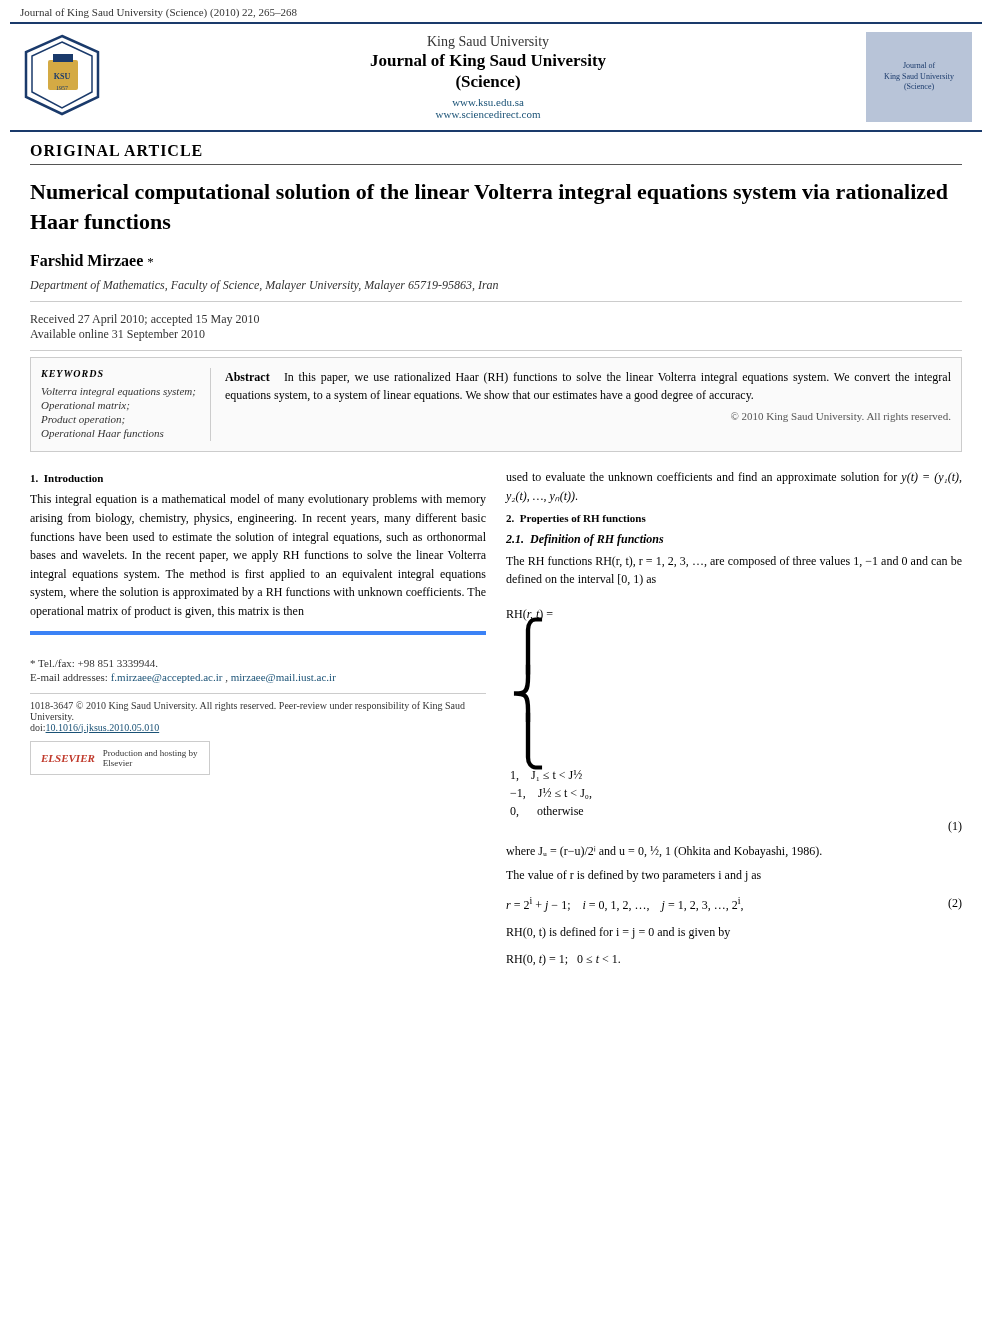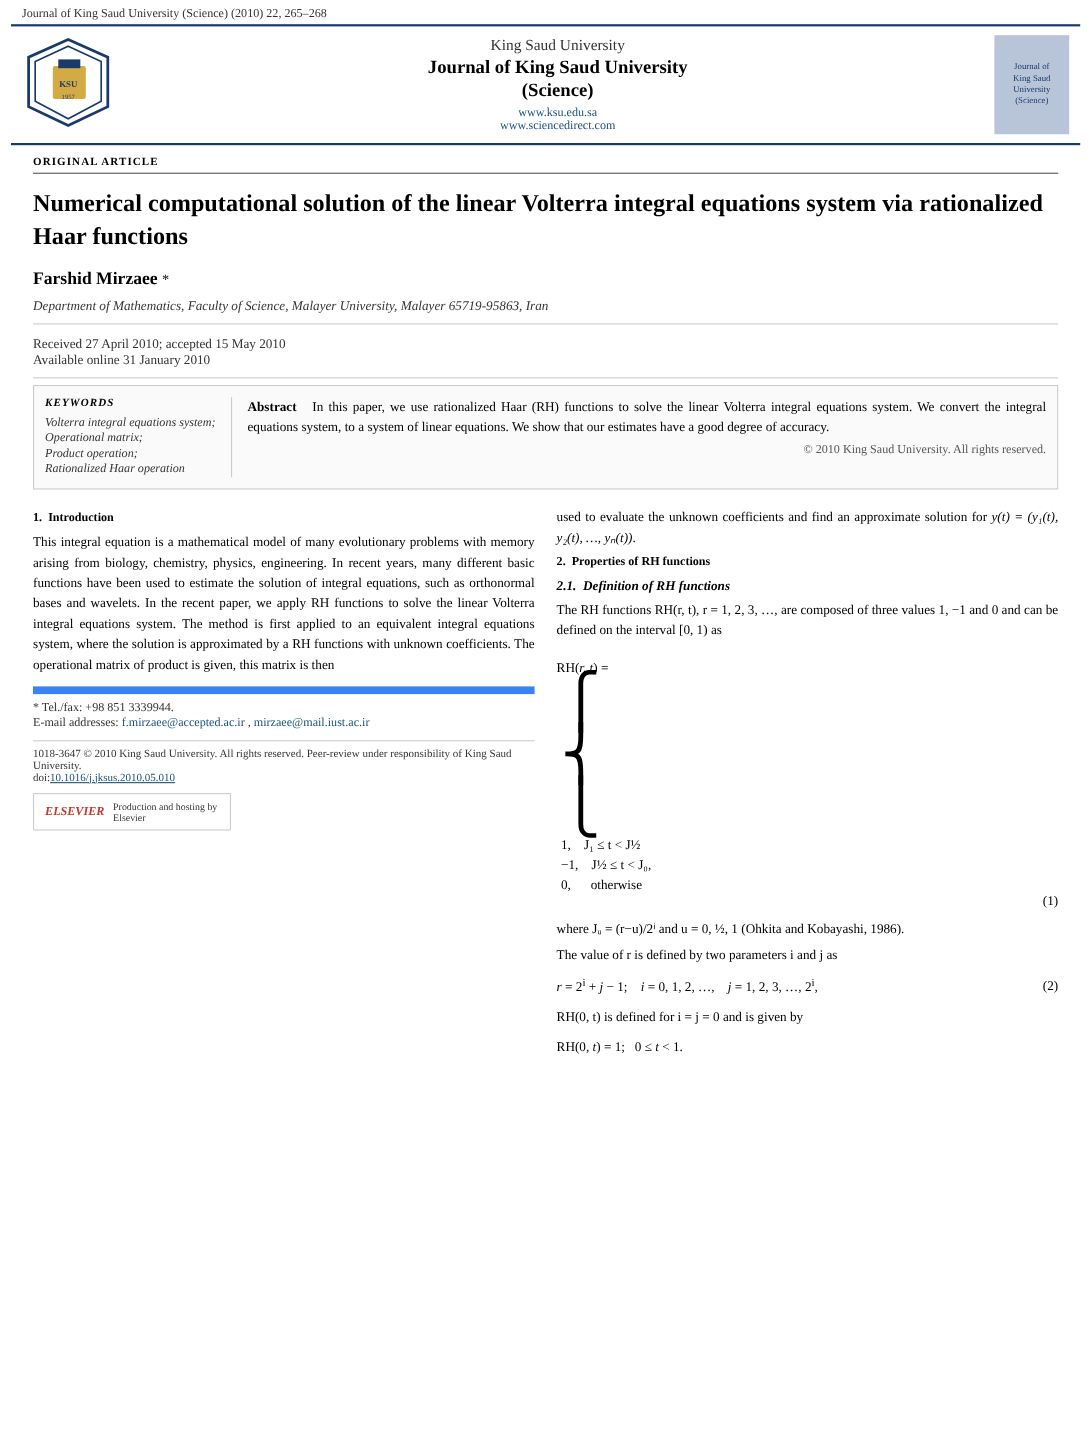--- a/index.html
+++ b/index.html
@@ -62,38 +62,38 @@
     }
     .header-center .urls {
       font-size: 11px;
       color: #1a5276;
       margin-top: 4px;
     }
     .header-center .urls div {
       color: #1a5276;
     }
     .header-logo-right {
-      width: 68px;
+      width: 106px;
       height: 90px;
       flex-shrink: 0;
       background: #b8c4d8;
       display: flex;
       align-items: center;
       justify-content: center;
       font-size: 9px;
       color: #1a3a6b;
       text-align: center;
       padding: 4px;
     }
     
     .content {
       padding: 10px 30px 20px 30px;
     }
     .article-type {
-      font-size: 10px;
+      font-size: 16px;
       font-weight: bold;
       color: #000;
       letter-spacing: 1px;
       border-bottom: 1px solid #555;
       padding-bottom: 4px;
       margin-bottom: 12px;
     }
     .article-title {
       font-size: 22px;
       font-weight: bold;
@@ -197,23 +197,23 @@
       margin-top: 8px;
     }
     .body-text {
       font-size: 12px;
       line-height: 1.55;
       text-align: justify;
       margin-bottom: 6px;
     }
     
     .footnote-area {
-      border-top: 7px solid #3b82f6;
+      border-top: 4px solid #3b82f6;
       margin-top: 10px;
-      padding-top: 6px;
+      padding-top: 22px;
       font-size: 11px;
       color: #333;
     }
     .footnote-area .fn-line {
       margin-bottom: 2px;
     }
     .footnote-area a {
       color: #1a5276;
       text-decoration: none;
     }
@@ -325,30 +325,30 @@
 
     <div class="author-name">
       <span>Farshid Mirzaee</span>
       <span class="author-asterisk"> *</span>
     </div>
 
     <div class="affiliation">Department of Mathematics, Faculty of Science, Malayer University, Malayer 65719-95863, Iran</div>
 
     <div class="dates">
       <div>Received 27 April 2010; accepted 15 May 2010</div>
-      <div>Available online 31 January 2010</div>
+      <div>Available online 31 September 2010</div>
     </div>
 
     <div class="kw-abstract">
       <div class="keywords-box">
         <div class="kw-title">KEYWORDS</div>
         <div class="kw-item">Volterra integral equations system;</div>
         <div class="kw-item">Operational matrix;</div>
         <div class="kw-item">Product operation;</div>
-        <div class="kw-item">Rationalized Haar operation</div>
+        <div class="kw-item">Operational Haar functions</div>
       </div>
       <div class="abstract-box">
         <div class="abstract-text">
           <span class="abstract-label">Abstract</span>
           &nbsp;&nbsp;<span>In this paper, we use rationalized Haar (RH) functions to solve the linear Volterra integral equations system. We convert the integral equations system, to a system of linear equations. We show that our estimates have a good degree of accuracy.</span>
         </div>
         <div class="copyright">© 2010 King Saud University. All rights reserved.</div>
       </div>
     </div>
 

